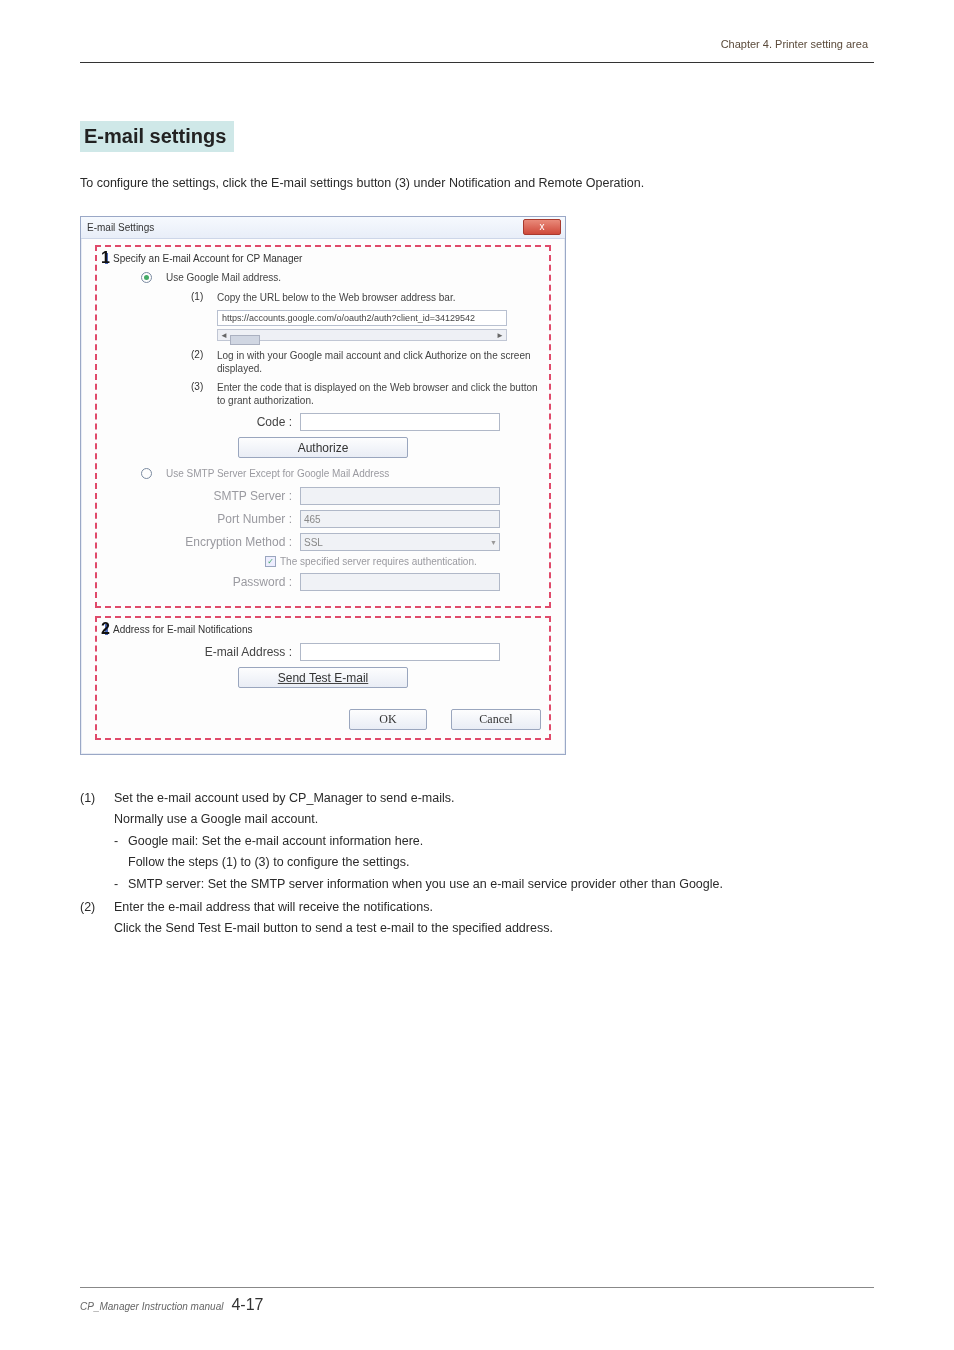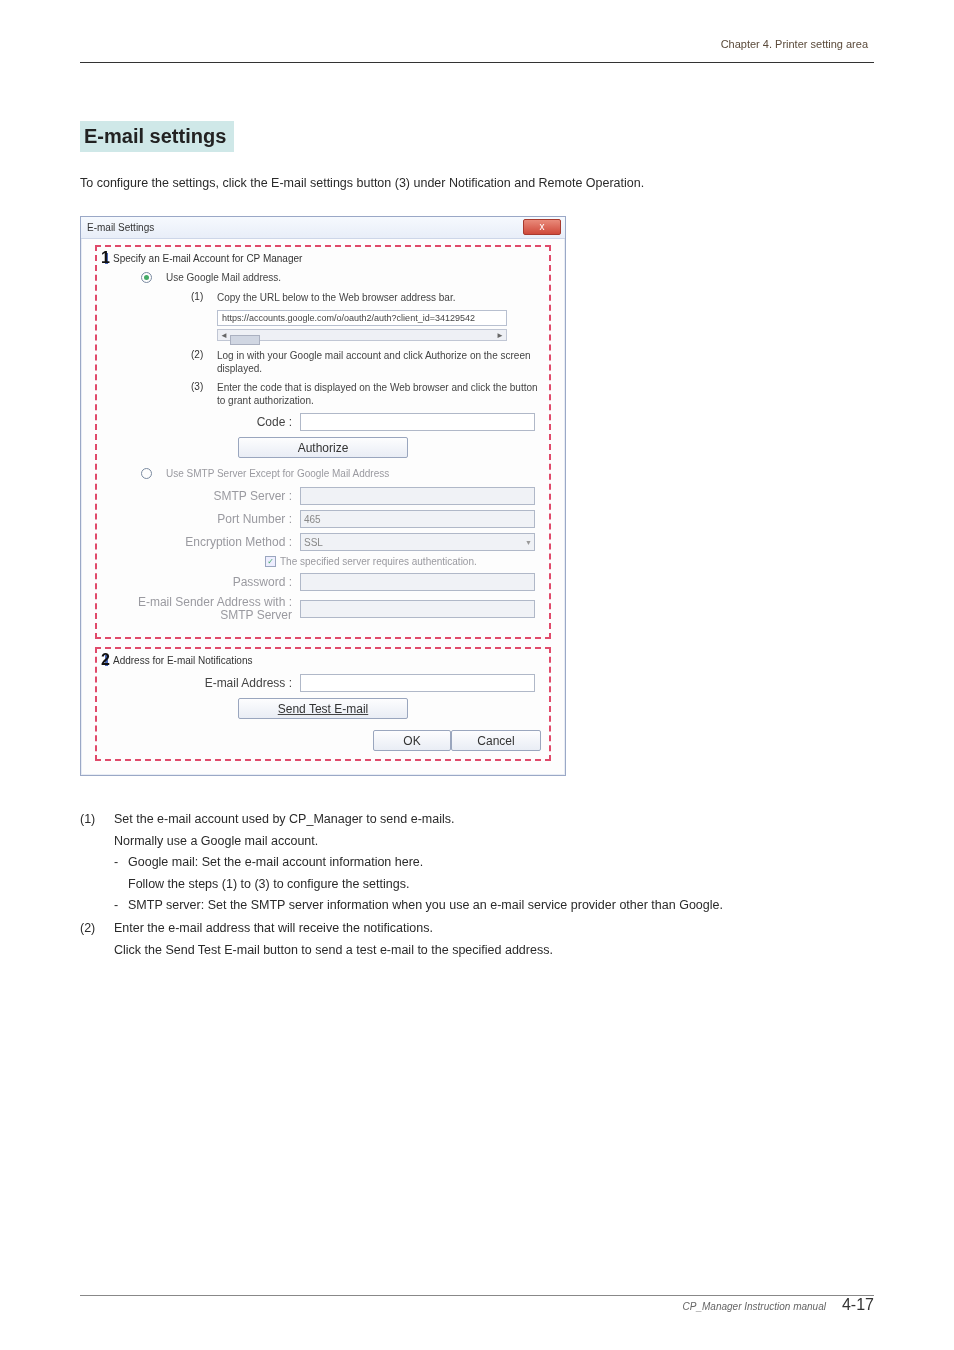--- a/index.html
+++ b/index.html
@@ -140,21 +140,21 @@
     }
     .url-scroll .arrow { width:12px; text-align:center; font-size:8px; color:#666;}
     .url-scroll .track { flex:1; position:relative;}
     .url-scroll .thumb { position:absolute; left:0; top:0; width:30px; height:10px; background:#d0d6e2; border:1px solid #aab0c0;}
     .form-row { display:flex; align-items:center; margin-bottom:5px;}
     .form-label { width: 195px; text-align:right; padding-right:8px; color:#444; font-size:12px;}
     .form-input {
       border: 1px solid #b0b8c8;
       background:#fff;
       height:18px;
-      width: 235px;
+      width: 200px;
       font-size:10px;
       padding:0 3px;
     }
     .form-input.disabled { background:#f0f2f6; color:#888;}
     .btn {
       border:1px solid #9aa6be;
       background: linear-gradient(#fdfdfe, #e9edf5);
       height: 21px;
       padding: 0 16px;
       font-size: 12px;
@@ -166,42 +166,43 @@
     }
     .btn-row-center { display:flex; justify-content:center; margin: 6px 0 10px 0;}
     .checkbox-row { padding-left:160px; margin:4px 0 6px 0; display:flex; align-items:center; gap:4px; color:#888;}
     .fake-check { width:11px; height:11px; border:1px solid #9aa6be; background:#eef; display:inline-flex; align-items:center; justify-content:center; font-size:8px; color:#4a6;}
     .section-2 {
       border: 2px dashed #e04a6a;
       padding: 6px 8px 8px 8px;
       position: relative;
       margin-top: 8px;
     }
-    .dlg-buttons { display:flex; justify-content:flex-end; gap:0; margin-top:11px;}
+    .dlg-buttons { display:flex; justify-content:flex-end; gap:24px; margin-top:21px;font-family:Liberation Serif, serif;}
     .disabled-label { color:#9a9aa0; }
     .send-row { display:flex; justify-content:center; margin-top:6px;text-decoration:underline;}
     
     .desc-block { margin-top: 34px; font-size: 12.5px; color:#2a2a2a; line-height:1.55;}
     .desc-item { display:flex; margin-bottom:2px;}
     .desc-num { width:34px; flex-shrink:0;}
     .desc-text { flex:1;}
     .desc-sub { padding-left:34px; margin-bottom:2px;}
     .desc-sub2 { padding-left:34px; margin-bottom:2px;}
     .dash-row { display:flex; padding-left:34px; margin-bottom:2px;}
     .dash { width:14px; flex-shrink:0;}
     .footer {
       position:absolute;
       bottom:36px;
       left:80px;
       right:80px;
       display:flex;
-      justify-content:flex-end;
+      justify-content:flex-start;
       align-items:baseline;
-      gap:16px;
+      gap:8px;
       border-top:1px solid #888;
+      padding-top:8px;
     }
     .footer-label { font-style:italic; font-size:10px; color:#666;}
     .footer-page { font-size:16px; color:#333;}
   </style>
 </head>
 <body>
 
 <div class="header-area">
   <div class="chapter-label">Chapter 4.  Printer setting area</div>
   <hr class="header-rule">
@@ -279,24 +280,20 @@
             </div>
           </div>
           <div class="checkbox-row">
             <span class="fake-check">✓</span>
             <span class="disabled-label">The specified server requires authentication.</span>
           </div>
           <div class="form-row">
             <div class="form-label disabled-label">Password :</div>
             <input class="form-input disabled" style="">
           </div>
-          <div class="form-row">
-            <div class="form-label disabled-label" style="line-height:1.1;">E-mail Sender Address with : SMTP Server</div>
-            <input class="form-input disabled" style="">
-          </div>
         </div>
 
         <div class="section-2">
           <div class="group-header">Address for E-mail Notifications</div>
           <div class="big-num">2</div>
           <div class="form-row" style="margin-top:4px;">
             <div class="form-label">E-mail Address :</div>
             <input class="form-input" style="">
           </div>
           <div class="send-row">

